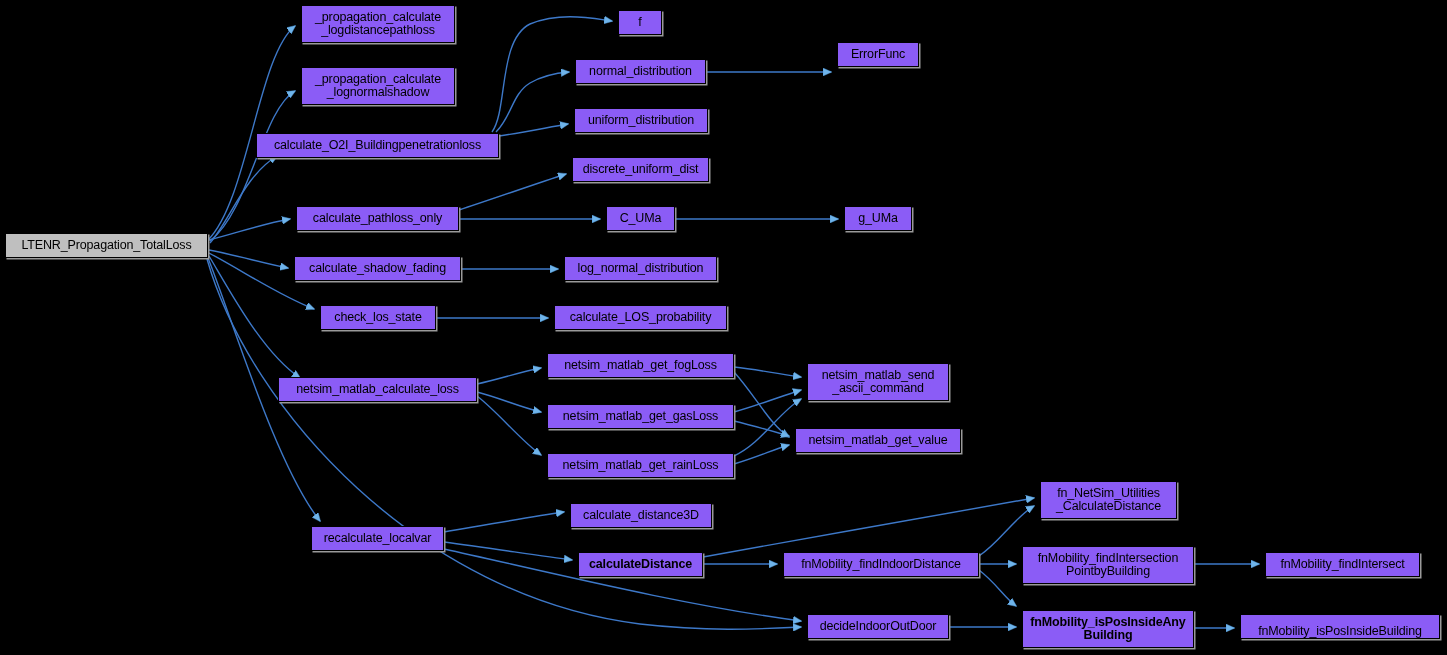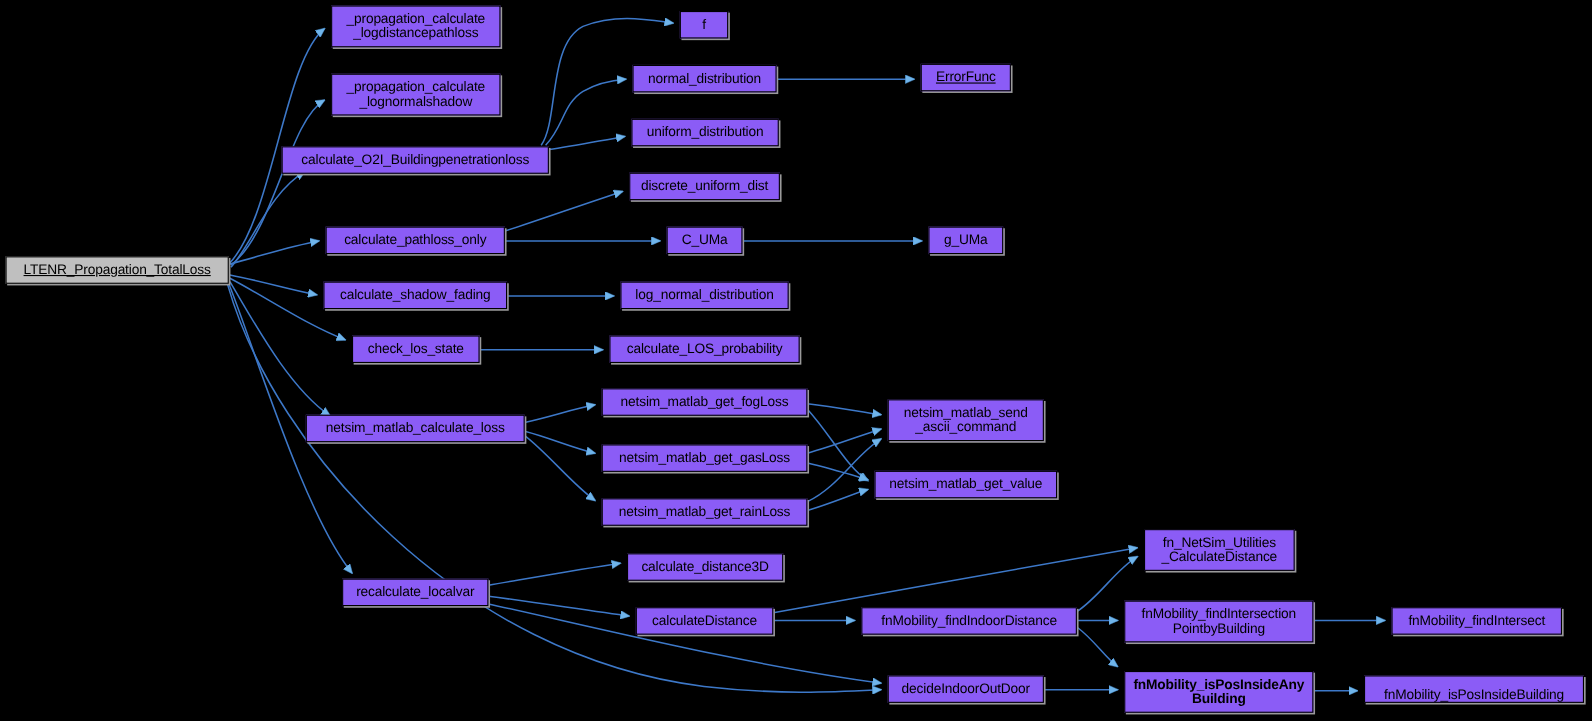--- a/index.html
+++ b/index.html
@@ -35,21 +35,20 @@
     align-items: center;
     justify-content: center;
     text-align: center;
     white-space: pre-line;
     letter-spacing: -0.15px;
     z-index: 2;
   }
   .node.root {
     background: #bfbfbf;
     border: 1px solid #000000;
-    text-decoration: underline;
   }
   .node-label {
     display: block;
     width: 100%;
     white-space: pre-line;
   }
 </style>
 </head>
 <body>
 
@@ -113,30 +112,30 @@
       <div class="node" style="left: 320px; top: 305px; width: 116px; height: 25px;"><span class="node-label">check_los_state</span></div>
       <div class="node" style="left: 278px; top: 377px; width: 199px; height: 25px;"><span class="node-label">netsim_matlab_calculate_loss</span></div>
       <div class="node" style="left: 311px; top: 526px; width: 133px; height: 25px;"><span class="node-label">recalculate_localvar</span></div>
       <div class="node" style="left: 618px; top: 10px; width: 44px; height: 25px;"><span class="node-label">f</span></div>
       <div class="node" style="left: 575px; top: 59px; width: 131px; height: 25px;"><span class="node-label">normal_distribution</span></div>
       <div class="node" style="left: 574px; top: 108px; width: 134px; height: 25px;"><span class="node-label">uniform_distribution</span></div>
       <div class="node" style="left: 572px; top: 157px; width: 137px; height: 25px;"><span class="node-label">discrete_uniform_dist</span></div>
       <div class="node" style="left: 606px; top: 206px; width: 69px; height: 25px; justify-content: flex-end;"><span class="node-label">C_UMa</span></div>
       <div class="node" style="left: 564px; top: 256px; width: 153px; height: 25px;"><span class="node-label">log_normal_distribution</span></div>
       <div class="node" style="left: 554px; top: 305px; width: 173px; height: 25px;"><span class="node-label">calculate_LOS_probability</span></div>
-      <div class="node" style="left: 837px; top: 58px; width: 82px; height: 25px; text-decoration: underline;"><span class="node-label">ErrorFunc</span></div>
+      <div class="node" style="left: 837px; top: 42px; width: 82px; height: 25px;"><span class="node-label">ErrorFunc</span></div>
       <div class="node" style="left: 844px; top: 206px; width: 68px; height: 25px;"><span class="node-label">g_UMa</span></div>
       <div class="node" style="left: 547px; top: 353px; width: 187px; height: 25px;"><span class="node-label">netsim_matlab_get_fogLoss</span></div>
       <div class="node" style="left: 547px; top: 404px; width: 187px; height: 25px;"><span class="node-label">netsim_matlab_get_gasLoss</span></div>
       <div class="node" style="left: 547px; top: 453px; width: 187px; height: 25px;"><span class="node-label">netsim_matlab_get_rainLoss</span></div>
       <div class="node" style="left: 807px; top: 363px; width: 142px; height: 38px;"><span class="node-label">netsim_matlab_send
 _ascii_command</span></div>
       <div class="node" style="left: 795px; top: 428px; width: 166px; height: 25px;"><span class="node-label">netsim_matlab_get_value</span></div>
       <div class="node" style="left: 570px; top: 503px; width: 142px; height: 25px;"><span class="node-label">calculate_distance3D</span></div>
-      <div class="node" style="left: 578px; top: 552px; width: 125px; height: 25px;"><span class="node-label">calculateDistance</span></div>
+      <div class="node" style="left: 578px; top: 552px; width: 125px; height: 25px; font-weight: bold;"><span class="node-label">calculateDistance</span></div>
       <div class="node" style="left: 807px; top: 614px; width: 142px; height: 25px;"><span class="node-label">decideIndoorOutDoor</span></div>
       <div class="node" style="left: 783px; top: 552px; width: 196px; height: 25px;"><span class="node-label">fnMobility_findIndoorDistance</span></div>
       <div class="node" style="left: 1040px; top: 481px; width: 137px; height: 38px;"><span class="node-label">fn_NetSim_Utilities
 _CalculateDistance</span></div>
       <div class="node" style="left: 1022px; top: 546px; width: 172px; height: 38px;"><span class="node-label">fnMobility_findIntersection
 PointbyBuilding</span></div>
       <div class="node" style="left: 1022px; top: 610px; width: 172px; height: 38px; font-weight: bold;"><span class="node-label">fnMobility_isPosInsideAny
 Building</span></div>
       <div class="node" style="left: 1265px; top: 552px; width: 155px; height: 25px;"><span class="node-label">fnMobility_findIntersect</span></div>
       <div class="node" style="left: 1240px; top: 614px; width: 200px; height: 25px; align-items: flex-end;"><span class="node-label">fnMobility_isPosInsideBuilding</span></div>

